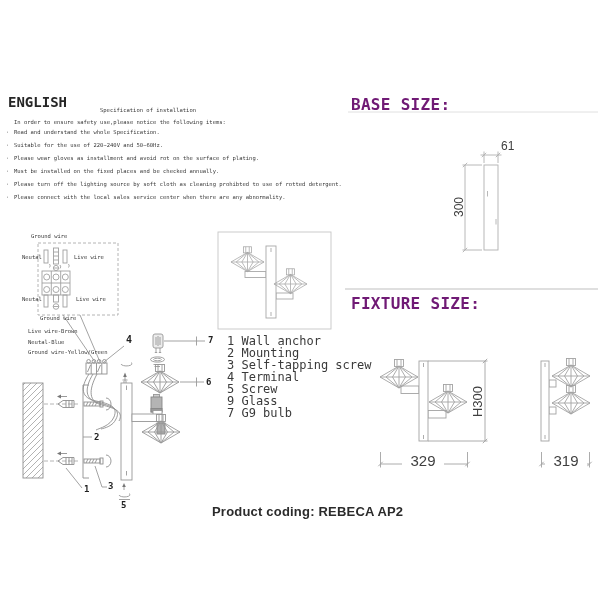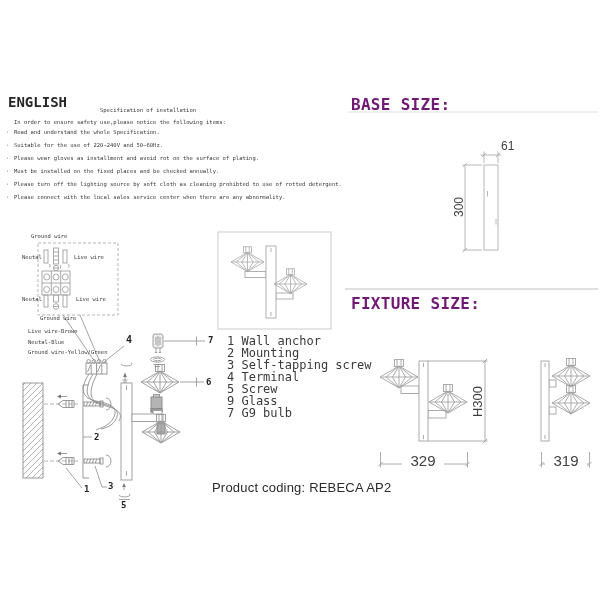--- a/index.html
+++ b/index.html
@@ -347,15 +347,15 @@
 
   <div class="t heading" style="left:351px;top:95px;">BASE SIZE:</div>
   <div class="t heading" style="left:351px;top:294px;">FIXTURE SIZE:</div>
 
   <div class="t dim" style="left:501px;top:139px;">61</div>
   <div class="t dim rot" style="left:440px;top:200px;width:37px;">300</div>
   <div class="t dim rot" style="left:452px;top:394px;width:50px;font-size:13px;">H300</div>
   <div class="t dim dimh" style="left:402px;top:452px;">329</div>
   <div class="t dim dimh" style="left:545px;top:452px;">319</div>
 
-  <div class="t pcoding" style="left:212px;top:480px;">Product coding: REBECA AP2</div>
+  <div class="t pcoding" style="left:212px;top:504px;font-weight:bold;">Product coding: REBECA AP2</div>
 
 </div>
 
 </body></html>

